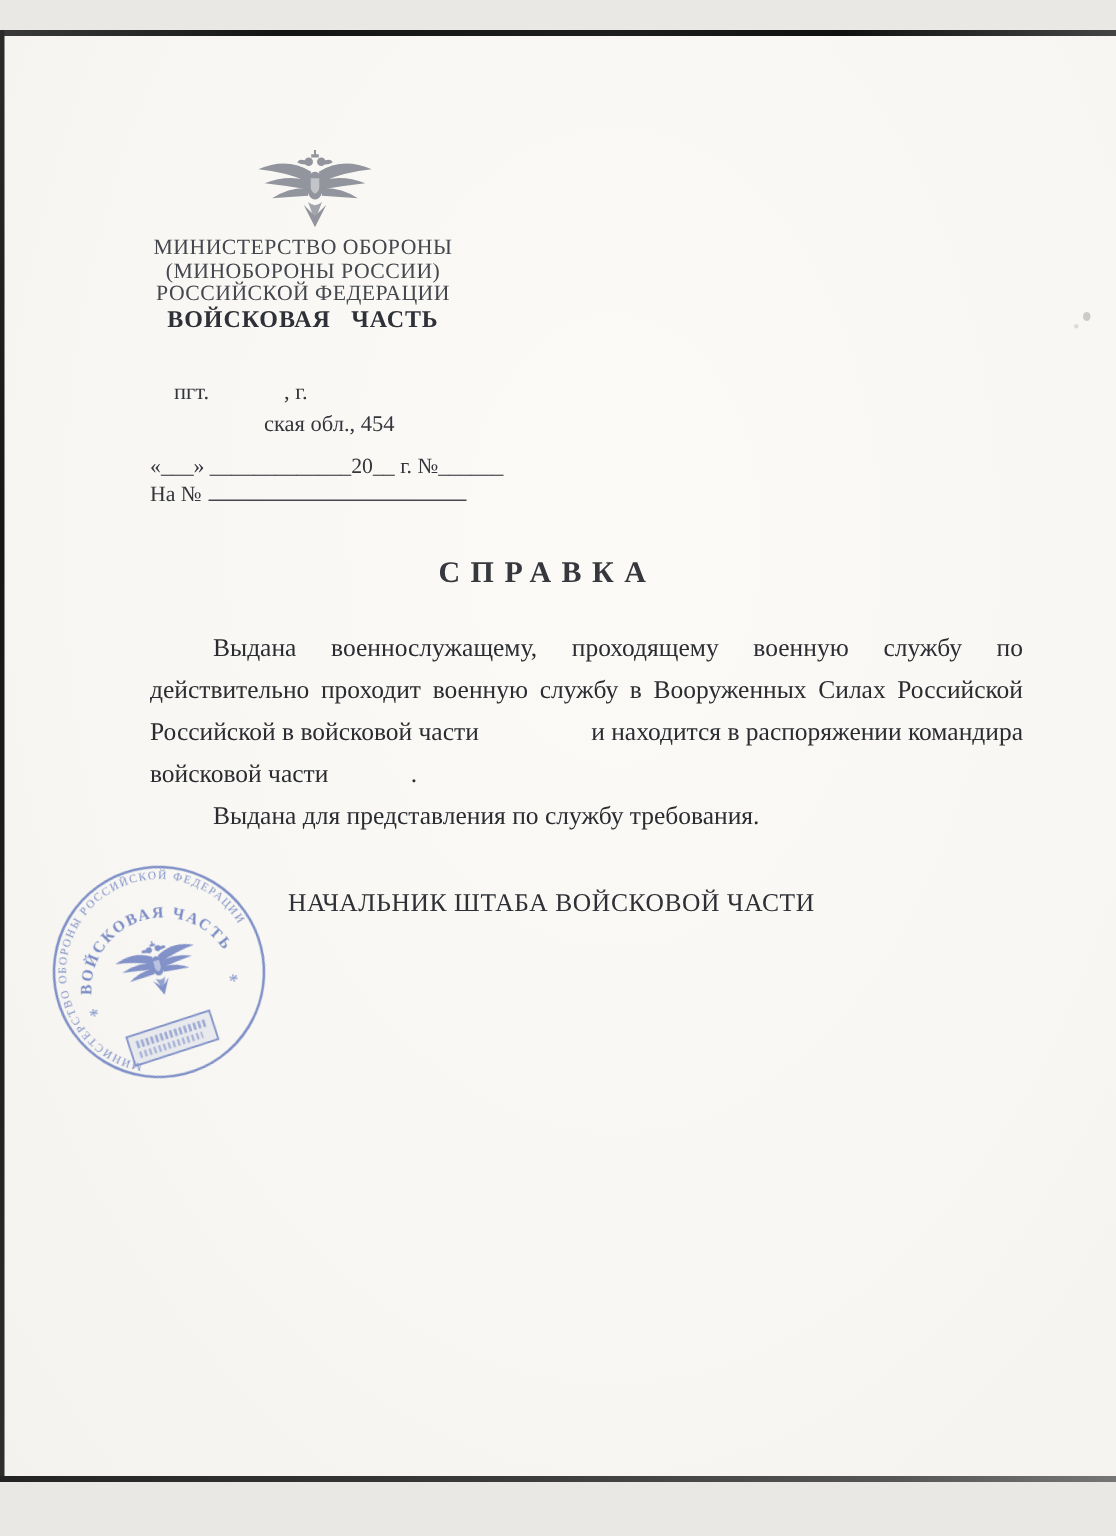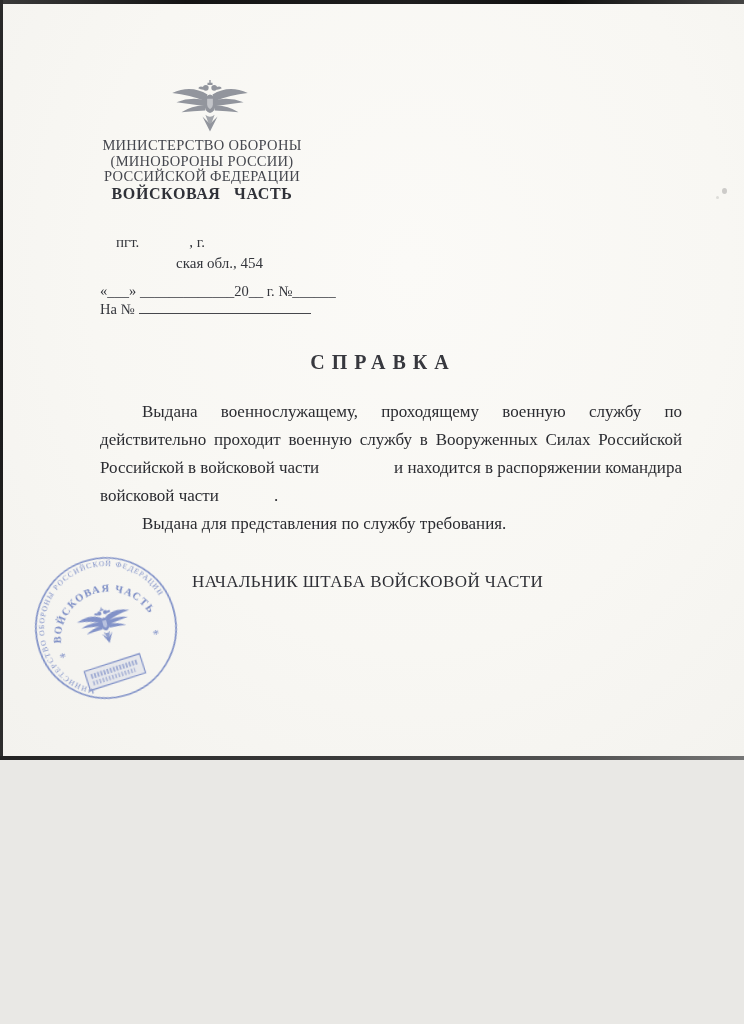--- a/index.html
+++ b/index.html
@@ -1,19 +1,19 @@
 <!DOCTYPE html>
 <html><head>
 <meta charset="utf-8">
 <style>
   html,body{margin:0;padding:0;background:#e9e8e5;}
   .page{
-    position:relative; width:744px; height:760px; overflow:hidden;
+    position:relative; width:744px; height:968px; overflow:hidden;
     background:radial-gradient(ellipse at 55% 35%, #fbfaf7 0%, #f8f7f3 55%, #f3f2ee 100%);
-    font-family:"Liberation Serif", serif; color:#2c2d33;
+    font-family:"Liberation Serif", serif; color:#2c2d33;margin-top:20px;
   }
   
   .edge-top{position:absolute;top:0;left:0;right:0;height:4px;
     background:linear-gradient(90deg,#3a3a3a 0%,#141414 25%,#1e1e1e 55%,#101010 75%,#444 100%);}
   .edge-left{position:absolute;top:0;left:0;bottom:0;width:3px;
     background:linear-gradient(180deg,#2b2b2b,#161616 35%,#202020 70%,#2e2e2e);}
   .edge-bottom{position:absolute;left:0;right:0;bottom:0;height:4px;
     background:linear-gradient(90deg,#232323,#3a3a3a 45%,#555 80%,#757575 100%);}
   .speck{position:absolute;border-radius:50%;background:#b5b4b2;}
   .speck.s1{left:722px;top:188px;width:5px;height:6px;opacity:.65;}
@@ -27,21 +27,21 @@
 
   .addr{position:absolute;left:100px;top:234px;font-size:15px;color:#34363c;}
   .addr .row1{margin-left:16px;}
   .addr .gap{display:inline-block;width:50px;}
   .addr .row2{margin-left:76px;margin-top:4px;}
 
   .reqs{position:absolute;left:100px;top:283px;font-size:14.5px;line-height:17px;color:#34363c;}
   .reqs .uline{display:inline-block;width:172px;height:13px;border-bottom:1px solid #46474c;margin-left:5px;}
 
   
-  .doc-title{position:absolute;left:102px;top:351px;width:562px;text-align:center;
+  .doc-title{position:absolute;left:84px;top:351px;width:562px;text-align:center;
     font-size:20px;font-weight:bold;letter-spacing:7px;color:#37383e;}
   .body{position:absolute;left:100px;top:398px;width:582px;font-size:17px;color:#2b2c31;font-family:Liberation Serif, serif;}
   .bl{height:28px;line-height:28px;}
   .jlast{text-align:justify;text-align-last:justify;}
   .indent{text-indent:42px;}
   .flexline{display:flex;justify-content:space-between;}
   .wsp16{word-spacing:16px;}
   .gap55{display:inline-block;width:55px;}
 
   .sig{position:absolute;left:192px;top:572px;font-size:17px;color:#2f3036;letter-spacing:.4px;}

